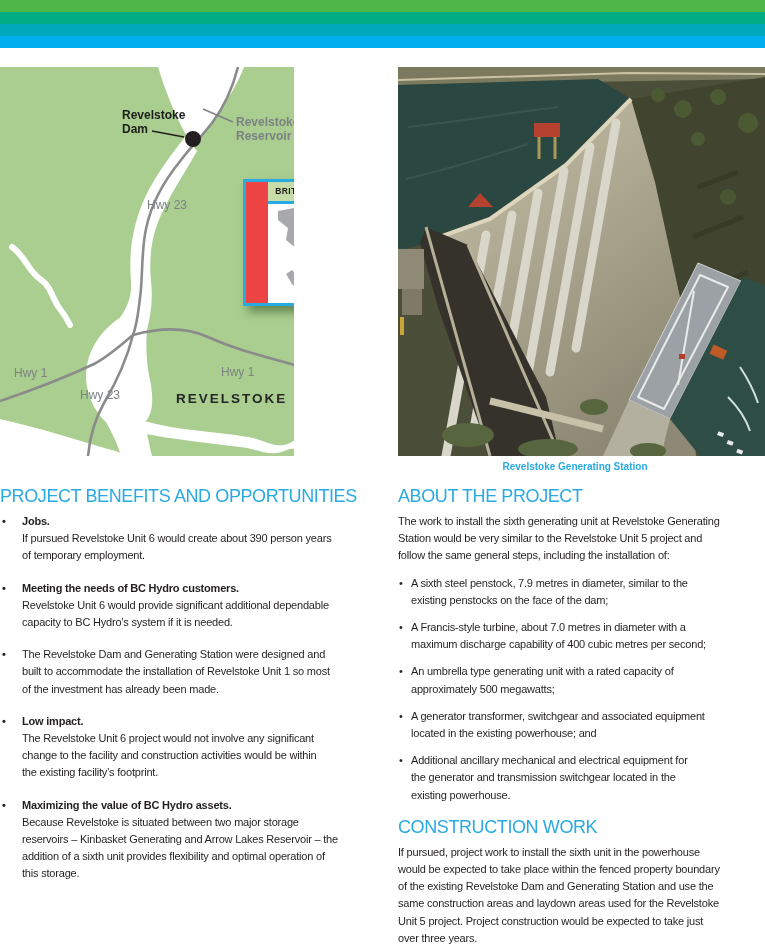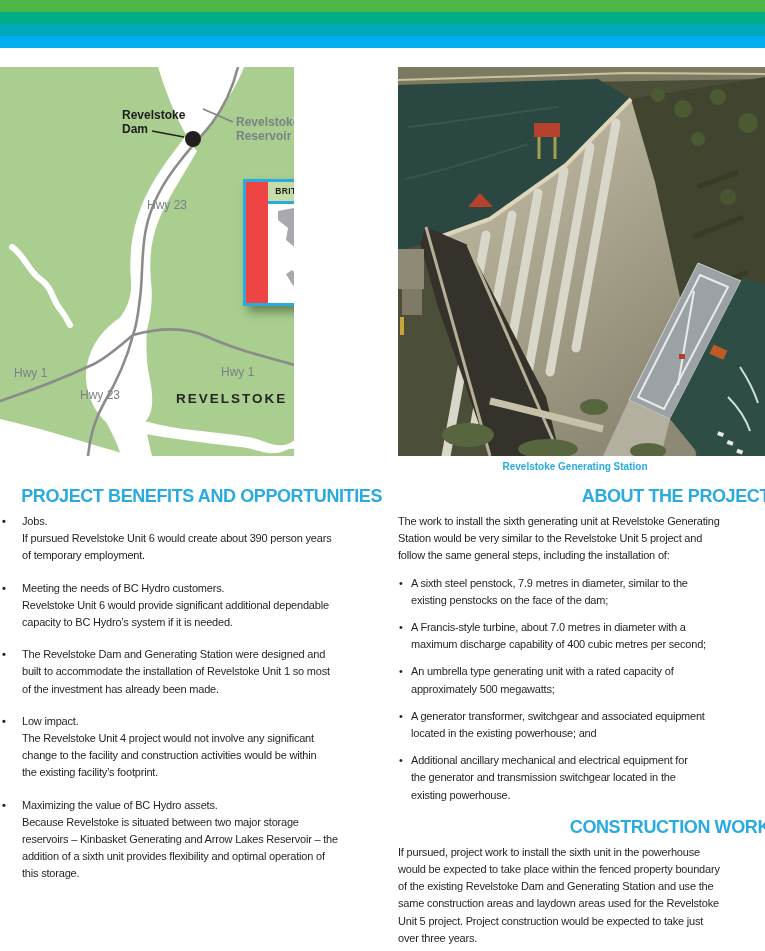--- a/index.html
+++ b/index.html
@@ -34,29 +34,29 @@
                 border-bottom:3px solid var(--accent);text-align:center;
                 font-size:8.5px;font-weight:bold;letter-spacing:.4px;color:#1d1d1b;}
   #inset-body{position:relative;height:99px;background:#fff;}
 
   
   #photo{position:absolute;left:398px;top:67px;width:367px;height:389px;overflow:hidden;background:#4b4e39;}
   #photo-caption{position:absolute;left:398px;top:461px;width:354px;text-align:center;
                  font-size:10px;font-weight:bold;color:var(--accent);}
 
   
-  .col-heading{font-size:18px;font-weight:bold;letter-spacing:-0.4px;color:var(--accent);margin:0 0 6px 0;text-align:right;}
+  .col-heading{font-size:18px;font-weight:normal;letter-spacing:-0.4px;color:var(--accent);margin:0 0 6px 0;}
   .body-txt{font-size:11px;line-height:17.2px;letter-spacing:-0.2px;color:var(--text);}
   .pre{white-space:pre;}
   #left-col{position:absolute;left:0;top:486px;width:382px;}
   #right-col{position:absolute;left:398px;top:486px;width:372px;}
 
   .b-item{position:relative;padding-left:22px;margin-bottom:15px;}
   .b-item .bullet{position:absolute;left:2px;top:0;font-weight:bold;}
-  .b-item .lead{font-weight:normal;}
+  .b-item .lead{font-weight:bold;}
 
   .r-bullet{position:relative;padding-left:13px;margin-bottom:10px;}
   .r-bullet .bullet{position:absolute;left:1px;top:0;}
   #about-intro{margin-bottom:10px;}
   #construction-heading{margin-top:13px;}
 </style>
 </head>
 <body>
 
 <div>
@@ -213,21 +213,21 @@
   <div class="b-item body-txt">
     <span class="bullet">•</span>
     <div class="pre">The Revelstoke Dam and Generating Station were designed and
 built to accommodate the installation of Revelstoke Unit 1 so most
 of the investment has already been made.</div>
   </div>
 
   <div class="b-item body-txt">
     <span class="bullet">•</span>
     <div class="lead">Low impact.</div>
-    <div class="pre">The Revelstoke Unit 4 project would not involve any significant
+    <div class="pre">The Revelstoke Unit 6 project would not involve any significant
 change to the facility and construction activities would be within
 the existing facility’s footprint.</div>
   </div>
 
   <div class="b-item body-txt">
     <span class="bullet">•</span>
     <div class="lead">Maximizing the value of BC Hydro assets.</div>
     <div class="pre">Because Revelstoke is situated between two major storage
 reservoirs – Kinbasket Generating and Arrow Lakes Reservoir – the
 addition of a sixth unit provides flexibility and optimal operation of

